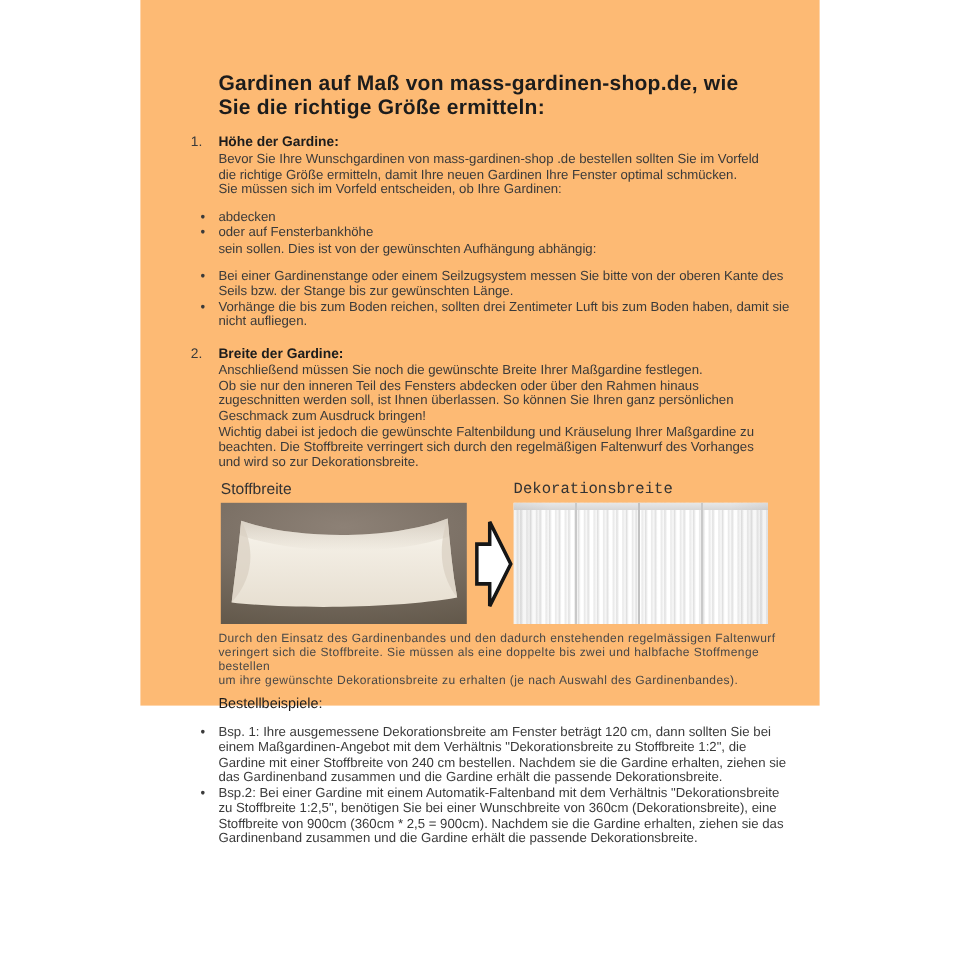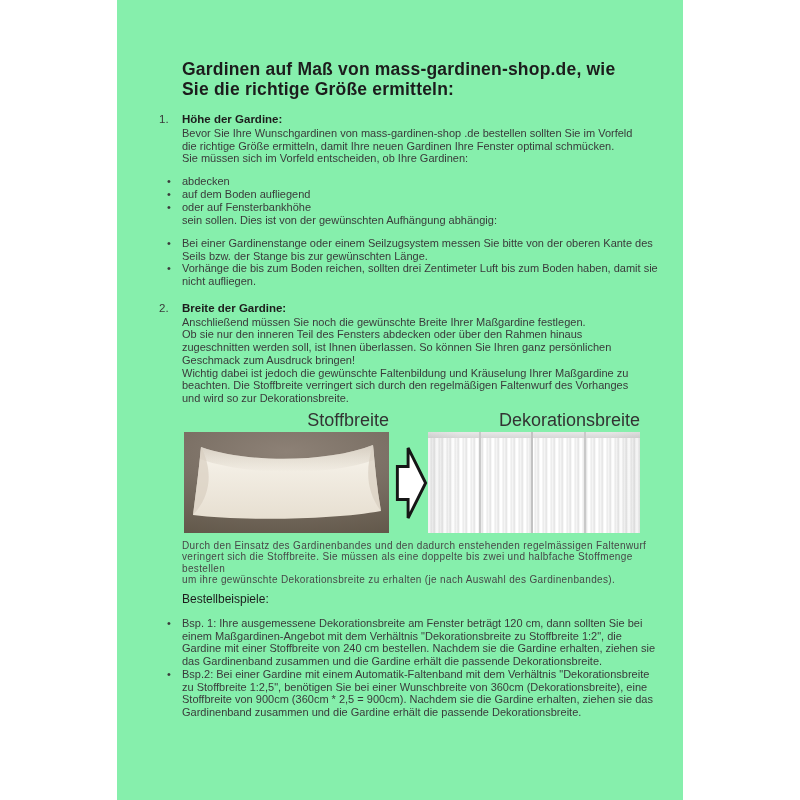--- a/index.html
+++ b/index.html
@@ -2,22 +2,22 @@
 <html><head>
 <meta charset="utf-8">
 <style>
   html,body{margin:0;padding:0;}
   body{
     width:800px;height:800px;background:#ffffff;
     font-family:"Liberation Sans","DejaVu Sans",sans-serif;
     color:#3a3a3a;position:relative;overflow:hidden;
   }
   .page{
-    position:absolute;left:117px;top:0;width:566px;height:800px;
-    background:#86efac;
+    position:absolute;left:117px;top:0;width:566px;height:588px;
+    background:#fdba74;
   }
   .content{
     position:absolute;left:65px;top:0;width:478px;
   }
   .doc-title{
     margin-top:60px;
     font-size:17.5px;line-height:19.5px;font-weight:bold;color:#1c1c1c;
     white-space:pre-line;letter-spacing:.2px;
   }
   .section-head{
@@ -36,24 +36,24 @@
     position:relative;padding-left:18px;
     font-size:11px;line-height:12.7px;margin:0;
   }
   ul.doc-list li::before{
     content:"•";position:absolute;left:3px;top:0;
     font-size:11px;color:#3a3a3a;
   }
   
   .figure{position:relative;height:122px;margin-top:8px;}
   .fig-label{
-    position:absolute;top:0;font-size:18px;line-height:15px;color:#333;text-align:right;
+    position:absolute;top:0;font-size:13px;line-height:15px;color:#333;text-align:left;
   }
   .fig-label.left{left:2px;width:205px;}
-  .fig-label.right{left:246px;width:212px;}
+  .fig-label.right{left:246px;width:212px;font-family:Liberation Mono, monospace;}
   .img-left{
     position:absolute;left:2px;top:19px;width:205px;height:101px;
     background:radial-gradient(ellipse 120% 90% at 50% 20%, #8d8176 0%, #7b7065 45%, #615749 100%);
   }
   .img-left svg{position:absolute;left:0;top:0;}
   .img-right{
     position:absolute;left:246px;top:19px;width:212px;height:101px;
     background:
       repeating-linear-gradient(90deg,#ffffff 0px,#ffffff 2px,#e9e9e9 3px,#f9f9f9 5px,#dfdfdf 6px,#ffffff 8px);
   }
@@ -90,21 +90,20 @@
       <span class="num">1.</span>
       <span class="label">Höhe der Gardine:</span>
     </div>
 
     <p class="body">Bevor Sie Ihre Wunschgardinen von mass-gardinen-shop .de bestellen sollten Sie im Vorfeld
 die richtige Größe ermitteln, damit Ihre neuen Gardinen Ihre Fenster optimal schmücken.
 Sie müssen sich im Vorfeld entscheiden, ob Ihre Gardinen:</p>
 
     <ul class="doc-list">
         <li>abdecken</li>
-        <li>auf dem Boden aufliegend</li>
         <li>oder auf Fensterbankhöhe</li>
       </ul>
 
     <p class="body">sein sollen. Dies ist von der gewünschten Aufhängung abhängig:</p>
 
     <ul class="doc-list">
         <li>Bei einer Gardinenstange oder einem Seilzugsystem messen Sie bitte von der oberen Kante des Seils bzw. der Stange bis zur gewünschten Länge.</li>
         <li>Vorhänge die bis zum Boden reichen, sollten drei Zentimeter Luft bis zum Boden haben, damit sie nicht aufliegen.</li>
       </ul>
 

